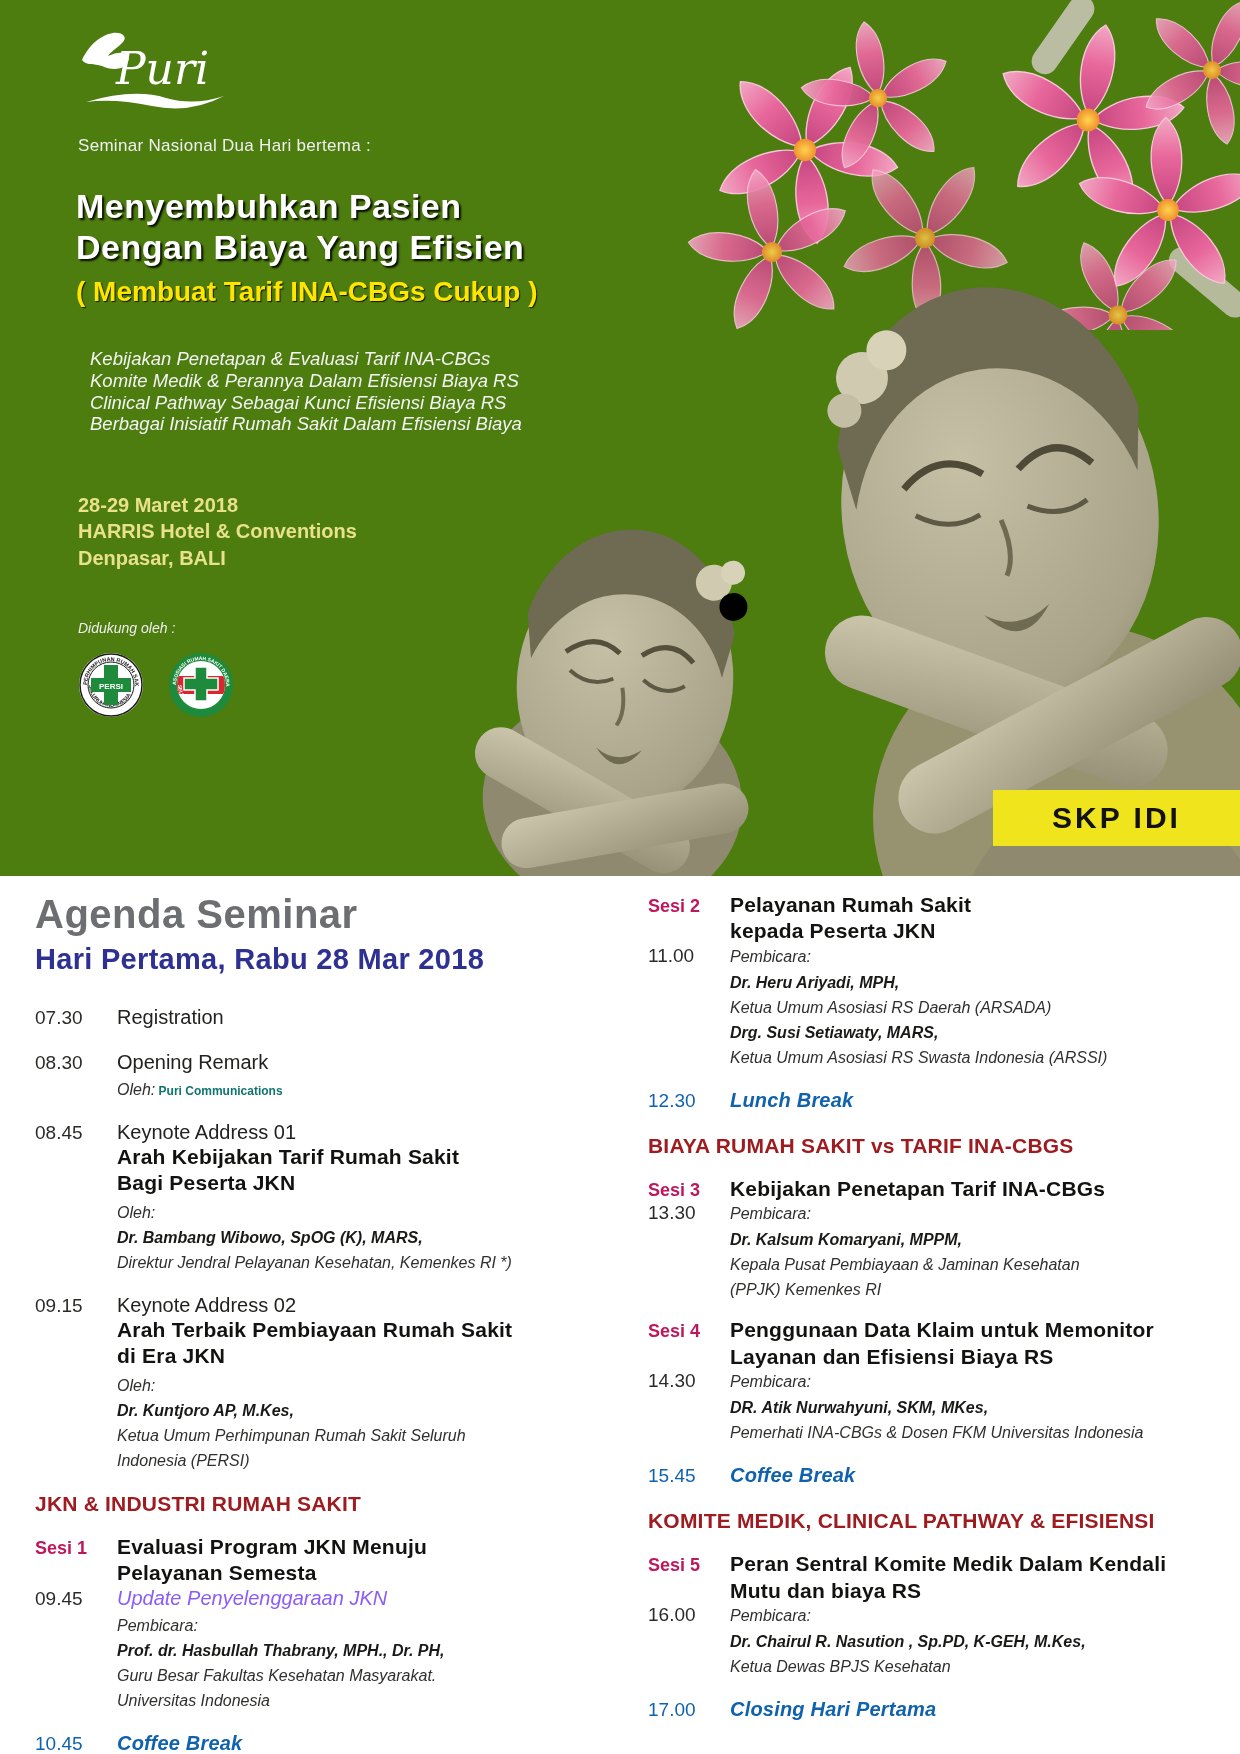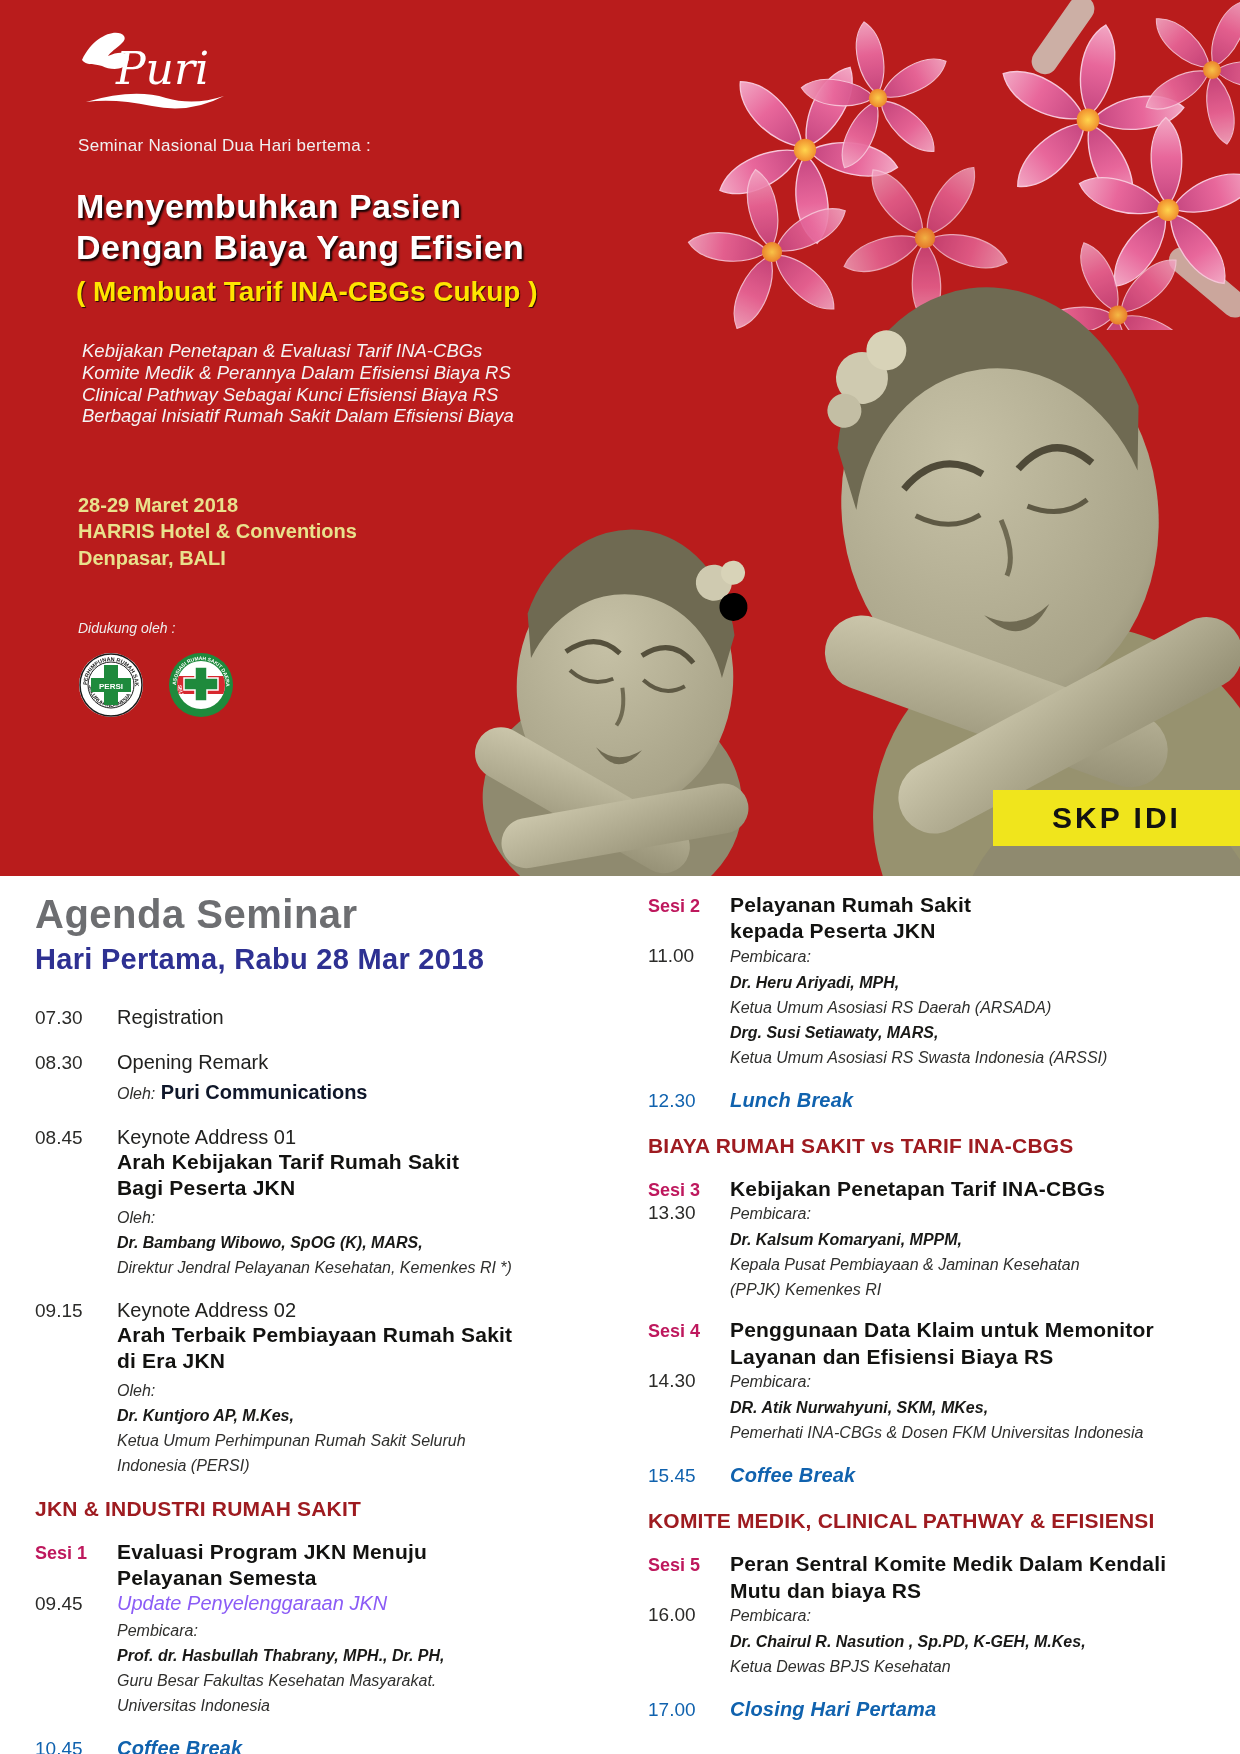--- a/index.html
+++ b/index.html
@@ -1,31 +1,31 @@
 <!DOCTYPE html>
 <html><head>
 <meta charset="utf-8">
 <style>
   html,body{margin:0;padding:0;}
   body{
     width:1240px;height:1754px;overflow:hidden;background:#ffffff;
     font-family:"Liberation Sans",sans-serif;position:relative;
   }
   
-  .hero{position:relative;width:1240px;height:876px;background:#b91c1c;overflow:hidden;}
+  .hero{position:relative;width:1240px;height:876px;background:#4d7c0f;overflow:hidden;}
   .hero-flowers{position:absolute;left:620px;top:0;width:620px;height:330px;}
   .hero-statues{position:absolute;left:460px;top:262px;width:780px;height:614px;}
   .brand{position:absolute;left:74px;top:26px;width:180px;height:96px;}
   .intro{position:absolute;left:78px;top:136px;font-size:17px;color:#f0f0f0;letter-spacing:.3px;}
   .title{position:absolute;left:76px;top:186px;font-size:34px;font-weight:bold;color:#ffffff;
          line-height:1.2;text-shadow:2px 2px 2px rgba(0,0,0,.9);letter-spacing:.5px;}
   .subtitle{position:absolute;left:76px;top:276px;font-size:28px;font-weight:bold;color:#ffe500;
          text-shadow:1px 1px 1px rgba(0,0,0,.8);}
   .topics{position:absolute;left:78px;top:336px;font-size:18.5px;font-style:italic;color:#f4f4f4;
-         line-height:1.18;margin:4px;padding:0;list-style:none;}
+         line-height:1.18;margin:12px;padding:0;list-style:none;}
   .dates{position:absolute;left:78px;top:492px;font-size:20px;font-weight:bold;color:#e9e18c;line-height:1.32;}
   .supported{position:absolute;left:78px;top:620px;font-size:14px;font-style:italic;color:#efefef;}
   .logos{position:absolute;left:78px;top:652px;display:flex;gap:24px;align-items:center;}
   .badge{position:absolute;left:993px;top:790px;width:247px;height:56px;background:#f0e51c;
          display:flex;align-items:center;justify-content:center;font-size:30px;font-weight:bold;
          color:#121212;letter-spacing:3px;text-align:right;}
   
   .agenda{position:relative;display:flex;padding:16px 30px 0 35px;box-sizing:border-box;width:1240px;}
   .col-left{flex:0 0 613px;}
   .col-right{flex:1;}
@@ -35,21 +35,21 @@
   .g{flex:0 0 82px;}
   .c{flex:1;}
   .g-time{font-size:19px;color:#2b2b29;}
   .g-timeblue{font-size:19px;color:#1062ae;}
   .g-sesi{font-size:18px;font-weight:bold;color:#be185d;}
   .s-plain{font-size:20px;color:#222220;}
   .s-title{font-size:21px;font-weight:bold;color:#121210;line-height:1.26;letter-spacing:.2px;}
   .s-itlg{font-size:20px;font-style:italic;color:#8b5cf6;}
   .s-itsm{font-size:16px;font-style:italic;color:#2f2f2d;}
   .s-bism{font-size:16px;font-style:italic;font-weight:bold;color:#191917;}
-  .s-bsm{font-size:20px;font-weight:bold;color:#0f172a;}
+  .s-bsm{font-size:12px;font-weight:bold;color:#0f766e;}
   .s-break{font-size:20px;font-weight:bold;font-style:italic;color:#1062ae;letter-spacing:.2px;}
   .sect{font-size:21px;font-weight:bold;color:#9e1b20;letter-spacing:.2px;text-align:right;}
   .mt-xs{margin-top:7px;}
   .mt-lg{margin-top:18px;}
   .mt-xl{margin-top:22px;}
 </style>
 </head>
 <body>
 
 <div class="hero">

